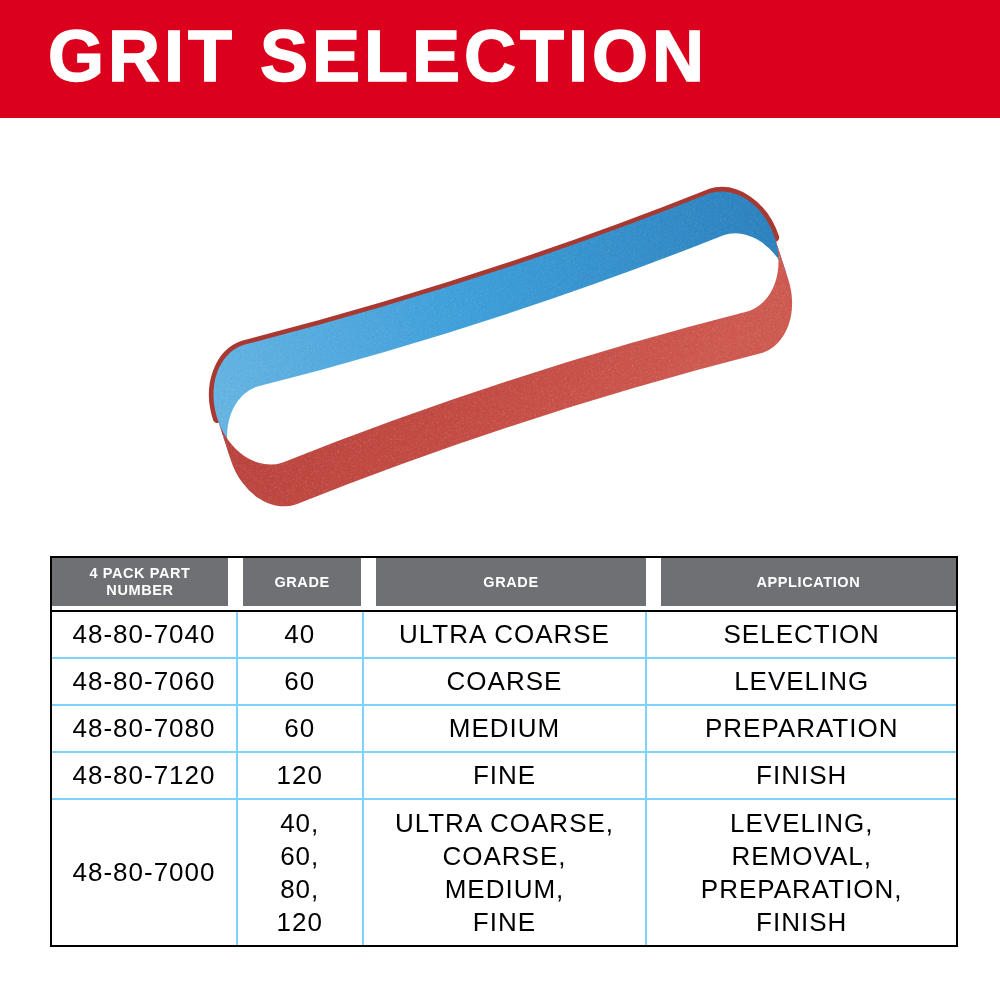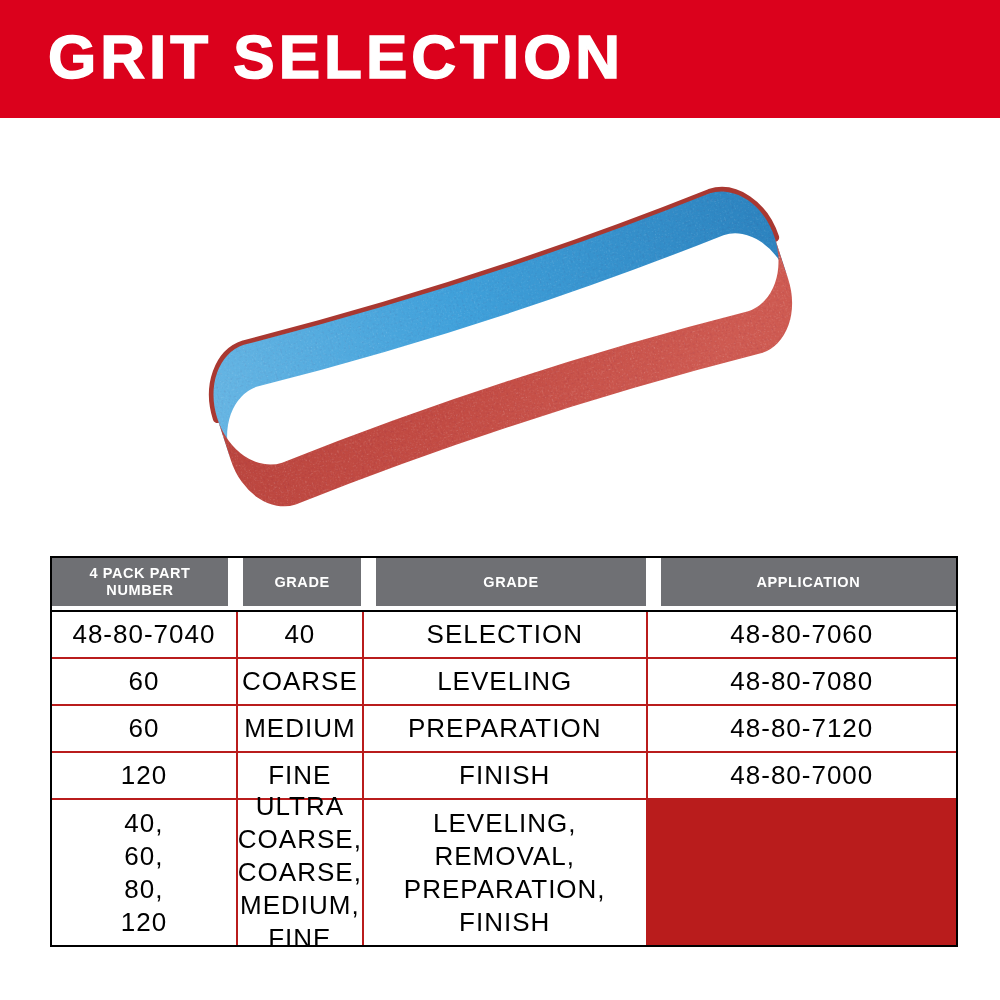--- a/index.html
+++ b/index.html
@@ -14,21 +14,21 @@
   
   .banner {
     position:absolute; top:0; left:0;
     width:1000px; height:118px;
     background:#DB011C;
     display:flex; align-items:center;
   }
   .banner-title {
     color:#ffffff;
     font-weight:900;
-    font-size:62px;
+    font-size:72px;
     letter-spacing:4px;
     padding-left:48px;
     padding-bottom:6px;
     -webkit-text-stroke:1.5px #ffffff;
     white-space:nowrap;
   }
 
   
   .belt-svg { position:absolute; left:170px; top:158px; }
 
@@ -57,21 +57,21 @@
     display:flex; align-items:center; justify-content:center;
     text-align:center;
   }
   .th span { display:inline-block; max-width:150px; }
   .tgap { height:4px; background:#ffffff; }
   .tbody {
     display:grid;
     grid-template-columns:186fr 125fr 285fr 312fr;
     grid-template-rows:45px 45px 45px 45px 145px;
     gap:2px;
-    background:#b91c1c;
+    background:#7dd3fc;
     border-top:2px solid #000;
   }
   .td {
     background:#ffffff;
     color:#000000;
     font-size:26px;
     letter-spacing:1px;
     line-height:33px;
     display:flex; align-items:center; justify-content:center;
     text-align:center;
@@ -142,20 +142,21 @@
         <span>APPLICATION</span>
       </div>
   </div>
 
   <div class="tgap"></div>
 
   <div class="tbody">
 
     <div class="td">48-80-7040</div>
     <div class="td">40</div>
+    <div class="td">ULTRA COARSE</div>
     <div class="td">SELECTION</div>
 
     <div class="td">48-80-7060</div>
     <div class="td">60</div>
     <div class="td">COARSE</div>
     <div class="td">LEVELING</div>
 
     <div class="td">48-80-7080</div>
     <div class="td">60</div>
     <div class="td">MEDIUM</div>

